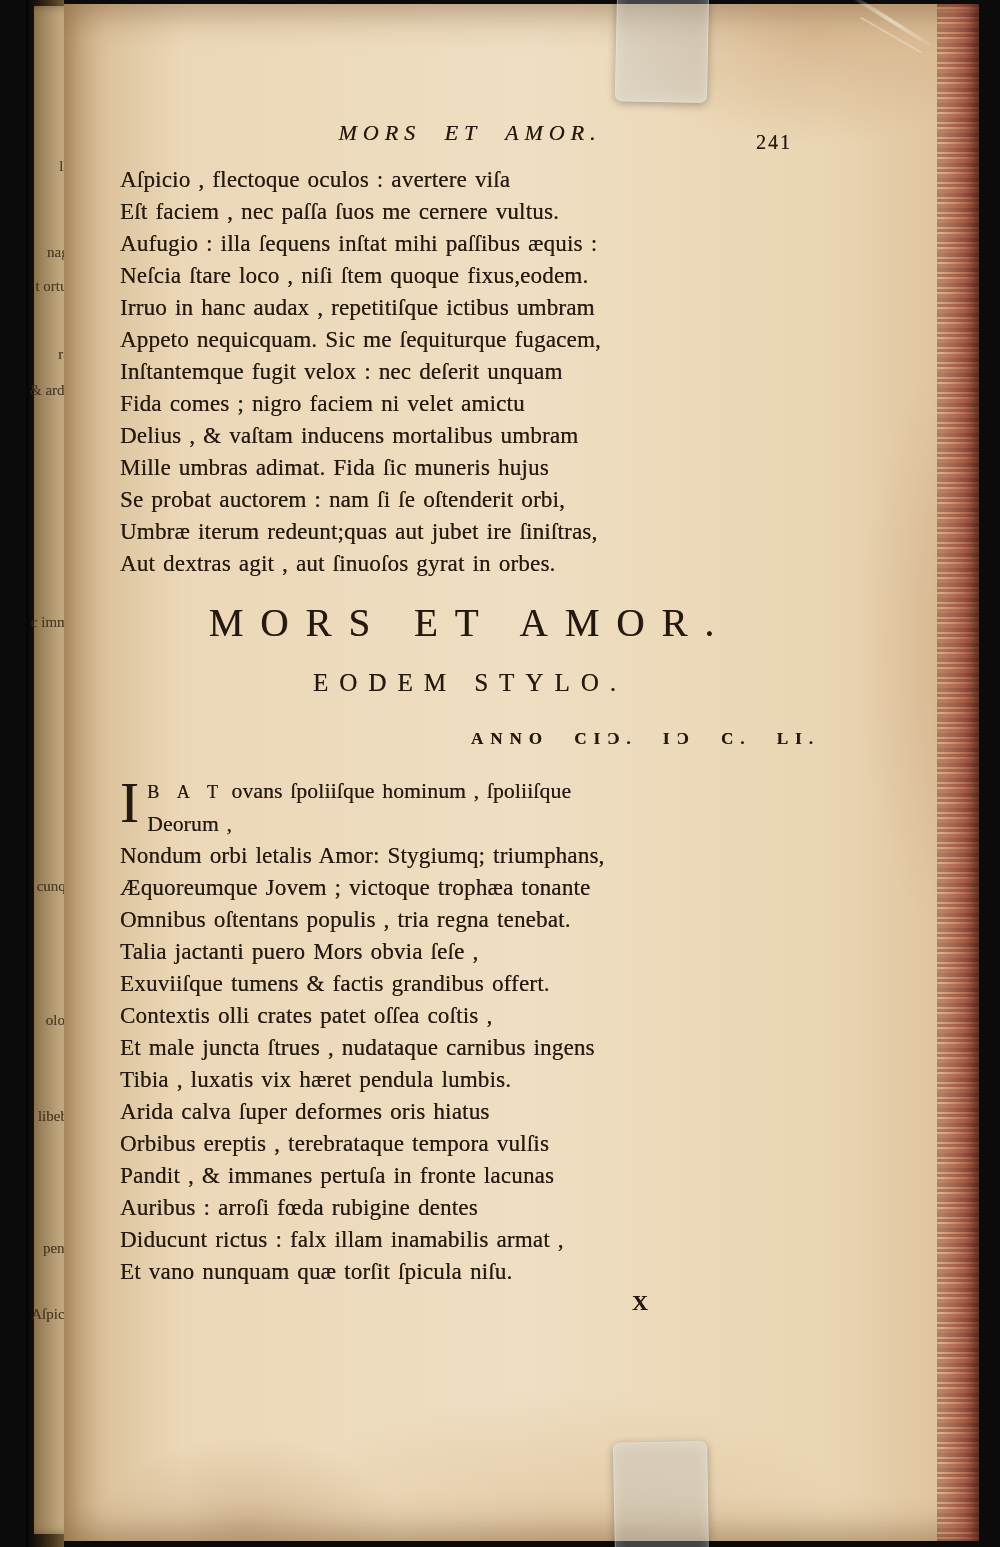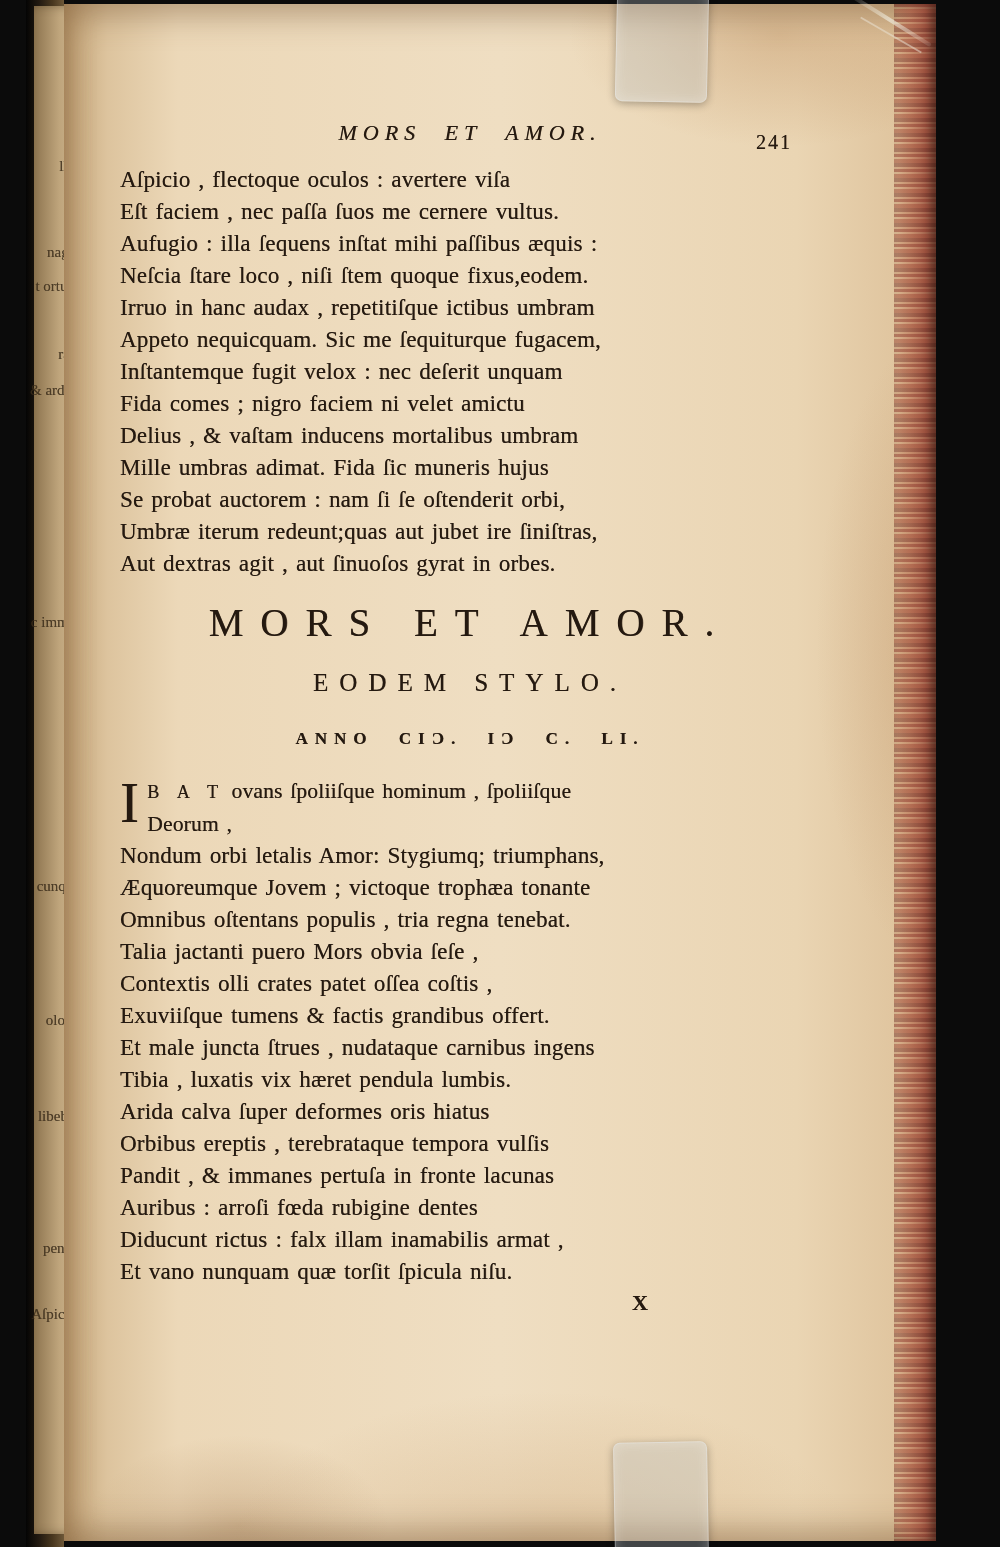--- a/index.html
+++ b/index.html
@@ -28,20 +28,21 @@
   
   .page {
     position:absolute; left:64px; top:4px; width:872px; height:1537px;
     background:
       radial-gradient(ellipse 300px 160px at 82% 2%, rgba(188,140,92,0.38), transparent 70%),
       radial-gradient(ellipse 160px 420px at 100% 42%, rgba(180,130,85,0.28), transparent 75%),
       radial-gradient(ellipse 420px 220px at 55% 101%, rgba(196,152,100,0.34), transparent 75%),
       radial-gradient(ellipse 200px 120px at 20% 99%, rgba(160,115,70,0.3), transparent 75%),
       linear-gradient(to right,#c3a377 0%, #ddc49e 5%, #ecd8b8 13%, #efdec2 50%, #ead5b3 84%, #dcbf97 100%);
     box-shadow:inset 0 14px 30px rgba(110,75,40,0.35), inset 0 -14px 30px rgba(110,75,40,0.35);
+    padding-left:43px;
   }
   
   .red-edge {
     position:absolute; right:0; top:0; width:42px; height:100%;
     background:
       repeating-linear-gradient(to bottom,
         rgba(148,68,52,0.55) 0 3px, rgba(207,163,120,0.25) 3px 5px,
         rgba(163,82,60,0.5) 5px 9px, rgba(118,54,42,0.45) 9px 13px,
         rgba(196,142,104,0.3) 13px 15px),
       linear-gradient(to right, rgba(224,196,156,0) 0%, rgba(191,122,95,.75) 40%, #9c5544 75%, #7c4336 100%);
@@ -77,21 +78,21 @@
   .verse .line, .poem-lines .line {
     font-size:23px; line-height:32px; white-space:nowrap; letter-spacing:0.2px; word-spacing:2px;
   }
   .section-title {
     text-align:center; font-size:39px; letter-spacing:17px; margin-top:20px; white-space:nowrap;
   }
   .section-subtitle {
     text-align:center; font-size:25px; letter-spacing:11px; margin-top:24px; white-space:nowrap;
   }
   .anno-line {
-    text-align:center; font-size:17px; font-weight:bold; letter-spacing:7px; word-spacing:14px; margin-top:32px; white-space:nowrap;
+    text-align:right; font-size:17px; font-weight:bold; letter-spacing:7px; word-spacing:14px; margin-top:32px; white-space:nowrap;
   }
   .poem { margin-top:26px; }
   .drop-cap {
     float:left; font-size:57px; line-height:52px; padding:2px 8px 0 0;
   }
   .opening-caps { letter-spacing:6px; font-size:18px; }
   .poem-opening { font-size:21.5px; line-height:32px; letter-spacing:0.2px; word-spacing:2px; }
   .poem-lines { clear:none; }
   .signature-mark {
     margin-top:2px; margin-left:512px; font-size:22px; font-weight:bold; letter-spacing:1px;
@@ -162,22 +163,22 @@
       <div class="poem">
         <div class="poem-opening">
           <span class="drop-cap">I</span><span class="opening-caps">B A T</span><span> ovans ſpoliiſque hominum , ſpoliiſque</span><br>
           <span>Deorum ,</span>
         </div>
         <div class="poem-lines">
             <div class="line">Nondum orbi letalis Amor: Stygiumq; triumphans,</div>
             <div class="line">Æquoreumque Jovem ; victoque trophæa tonante</div>
             <div class="line">Omnibus oſtentans populis , tria regna tenebat.</div>
             <div class="line">Talia jactanti puero Mors obvia ſeſe ,</div>
+            <div class="line">Exuviiſque tumens &amp; factis grandibus offert.</div>
             <div class="line">Contextis olli crates patet oſſea coſtis ,</div>
-            <div class="line">Exuviiſque tumens &amp; factis grandibus offert.</div>
             <div class="line">Et male juncta ſtrues , nudataque carnibus ingens</div>
             <div class="line">Tibia , luxatis vix hæret pendula lumbis.</div>
             <div class="line">Arida calva ſuper deformes oris hiatus</div>
             <div class="line">Orbibus ereptis , terebrataque tempora vulſis</div>
             <div class="line">Pandit , &amp; immanes pertuſa in fronte lacunas</div>
             <div class="line">Auribus : arroſi fœda rubigine dentes</div>
             <div class="line">Diducunt rictus : falx illam inamabilis armat ,</div>
             <div class="line">Et vano nunquam quæ torſit ſpicula niſu.</div>
           </div>
       </div>

